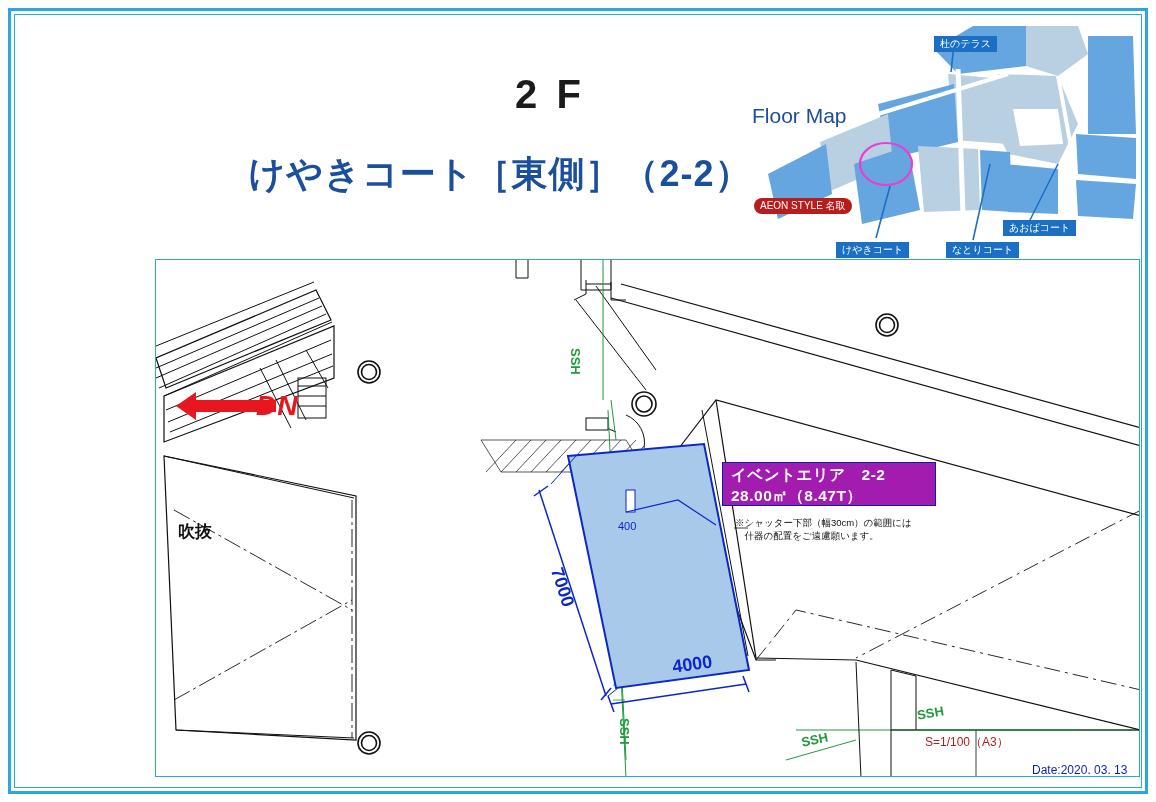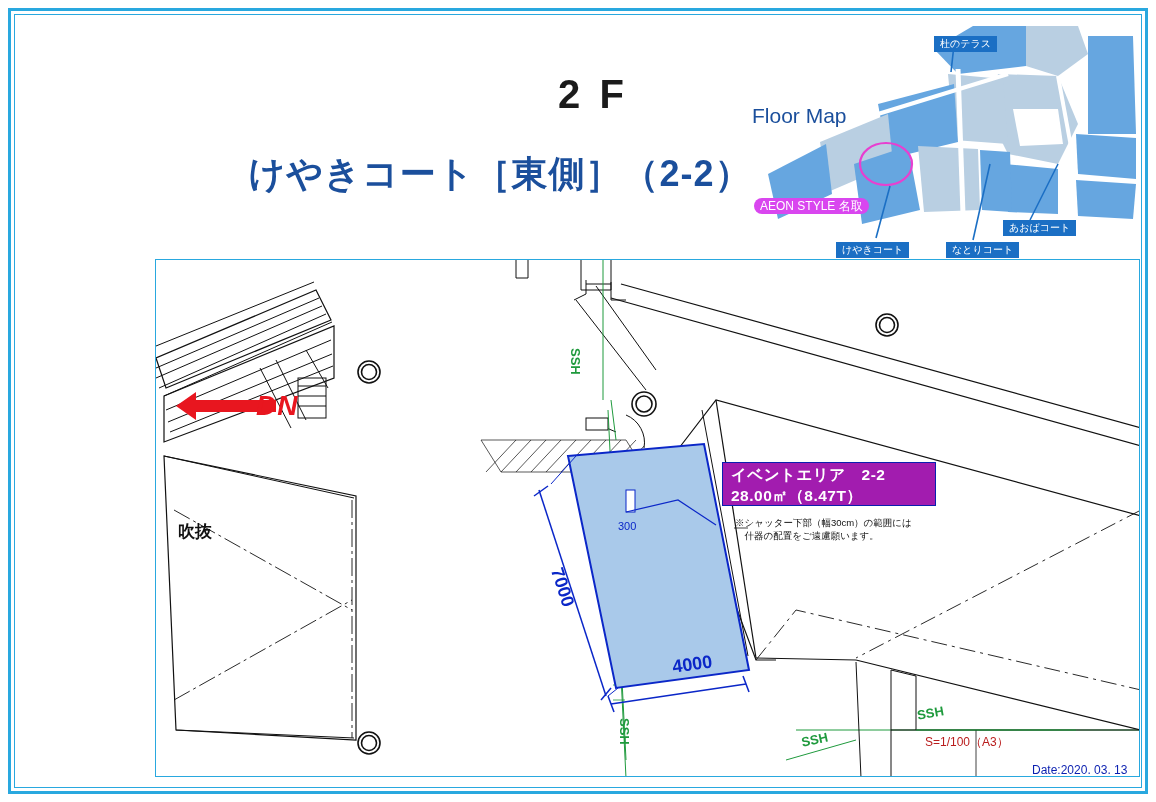--- a/index.html
+++ b/index.html
@@ -46,21 +46,20 @@
   }
   .title-floor {
     position: absolute;
     left: 0; top: 72px;
     width: 1100px;
     text-align: center;
     font-size: 40px;
     font-weight: bold;
     color: #1b1b1b;
     letter-spacing: 4px;
-    padding-left: 43px;
   }
   .title-court {
     position: absolute;
     left: 0; top: 150px;
     width: 1000px;
     text-align: center;
     font-size: 36px;
     font-weight: bold;
     color: #1b4f9c;
     letter-spacing: 1px;
@@ -93,23 +92,23 @@
   .map-tag {
     position: absolute;
     background: #1b6fc4;
     color: #ffffff;
     font-size: 10px;
     padding: 2px 6px 2px 6px;
     white-space: nowrap;
     line-height: 12px;
   }
   .map-tag.aeon {
-    background: #d946ef;
+    background: #b91c1c;
     border-radius: 8px;
-    font-size: 12px;
+    font-size: 10px;
   }
 
   
   .drawing {
     position: absolute;
     left: 155px; top: 259px;
     width: 985px; height: 518px;
     border: 1px solid #29a8df;
     box-sizing: border-box;
     overflow: hidden;
@@ -369,21 +368,21 @@
     <div>28.00㎡（8.47T）</div>
   </div>
 
   <div class="note-text">
     <div>※シャッター下部（幅30cm）の範囲には</div>
     <div>　什器の配置をご遠慮願います。</div>
   </div>
 
   <div class="dim-text" style="left:566px; top:565px; transform:rotate(72deg); transform-origin:left top;">7000</div>
   <div class="dim-text" style="left:671px; top:657px; transform:rotate(-8deg); transform-origin:left top;">4000</div>
-  <div class="small-dim" style="left:618px; top:520px;">300</div>
+  <div class="small-dim" style="left:618px; top:520px;">400</div>
 
   <div class="ssh-text" style="left:583px; top:348px; transform:rotate(90deg); transform-origin:left top;">SSH</div>
   <div class="ssh-text" style="left:632px; top:718px; transform:rotate(90deg); transform-origin:left top;">SSH</div>
   <div class="ssh-text" style="left:800px; top:735px; transform:rotate(-12deg); transform-origin:left top;">SSH</div>
   <div class="ssh-text" style="left:916px; top:708px; transform:rotate(-10deg); transform-origin:left top;">SSH</div>
 
   <div class="scale-text">S=1/100（A3）</div>
   <div class="date-text">Date:2020. 03. 13</div>
 
 </div>

